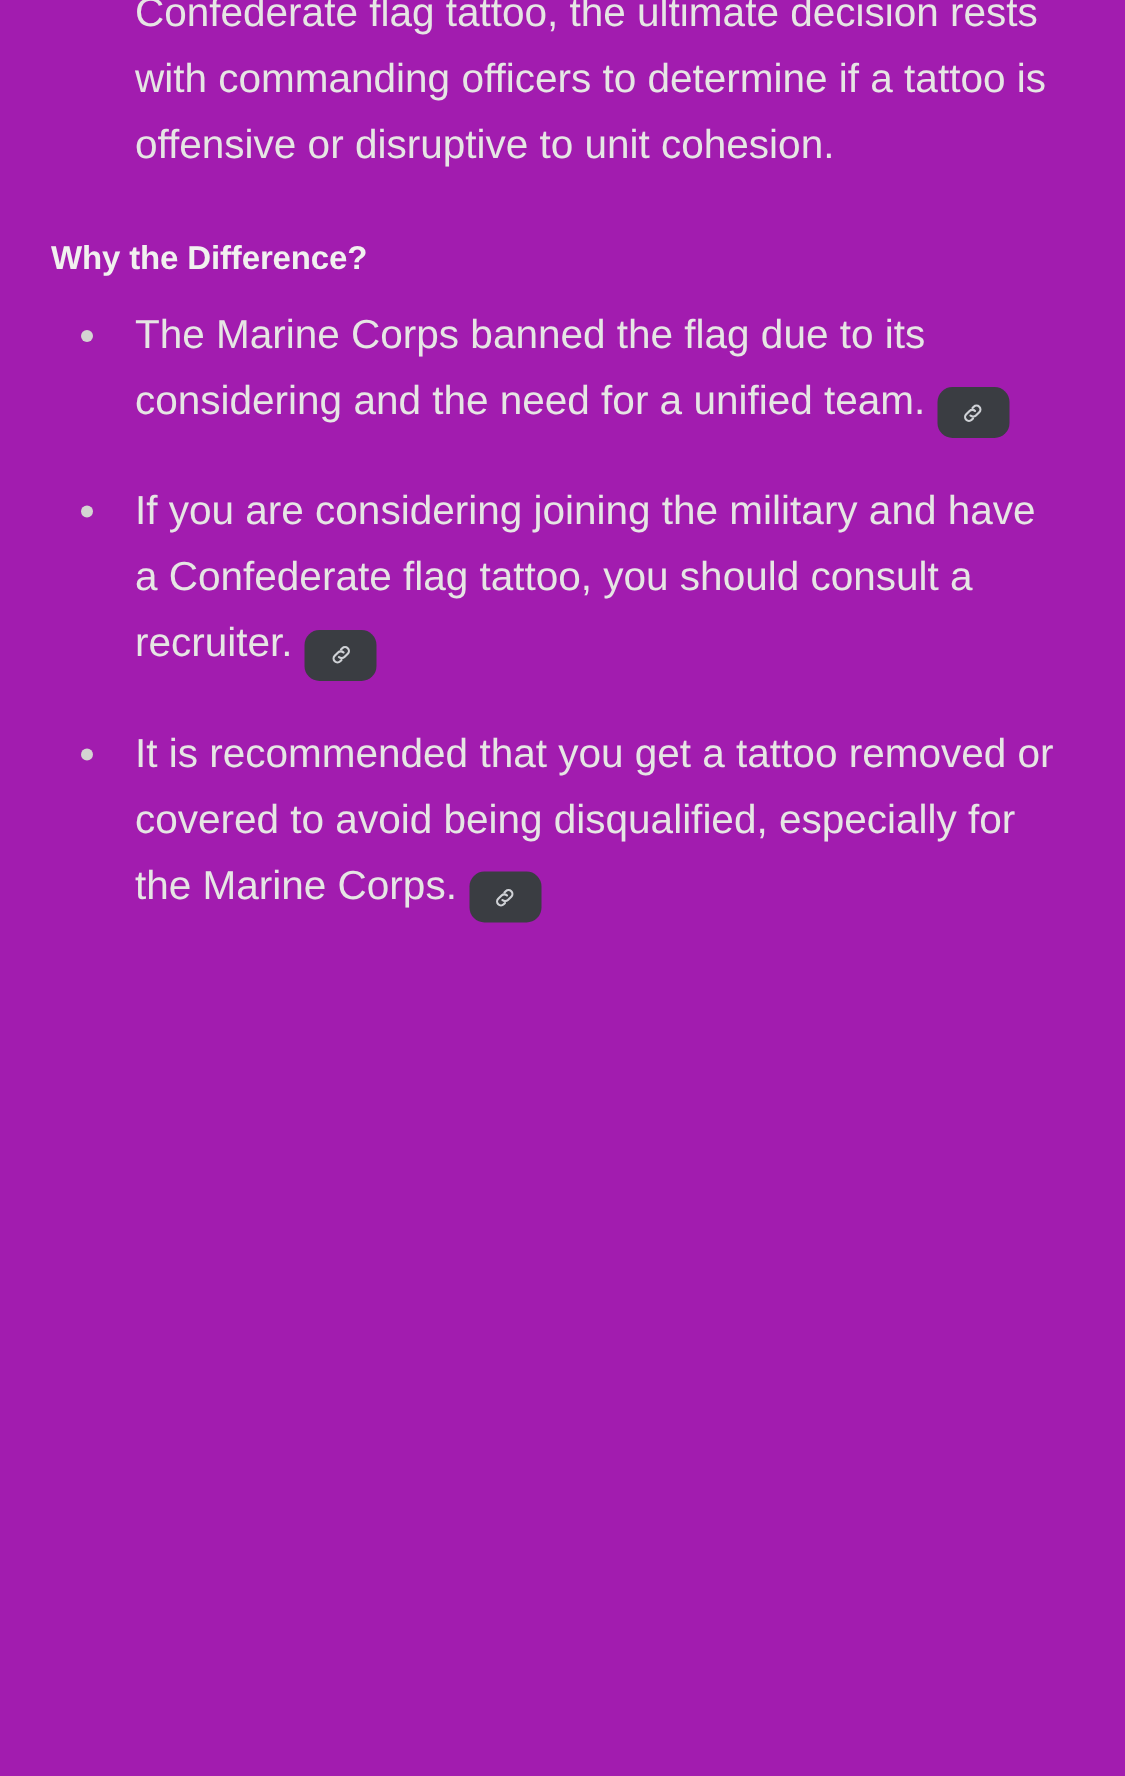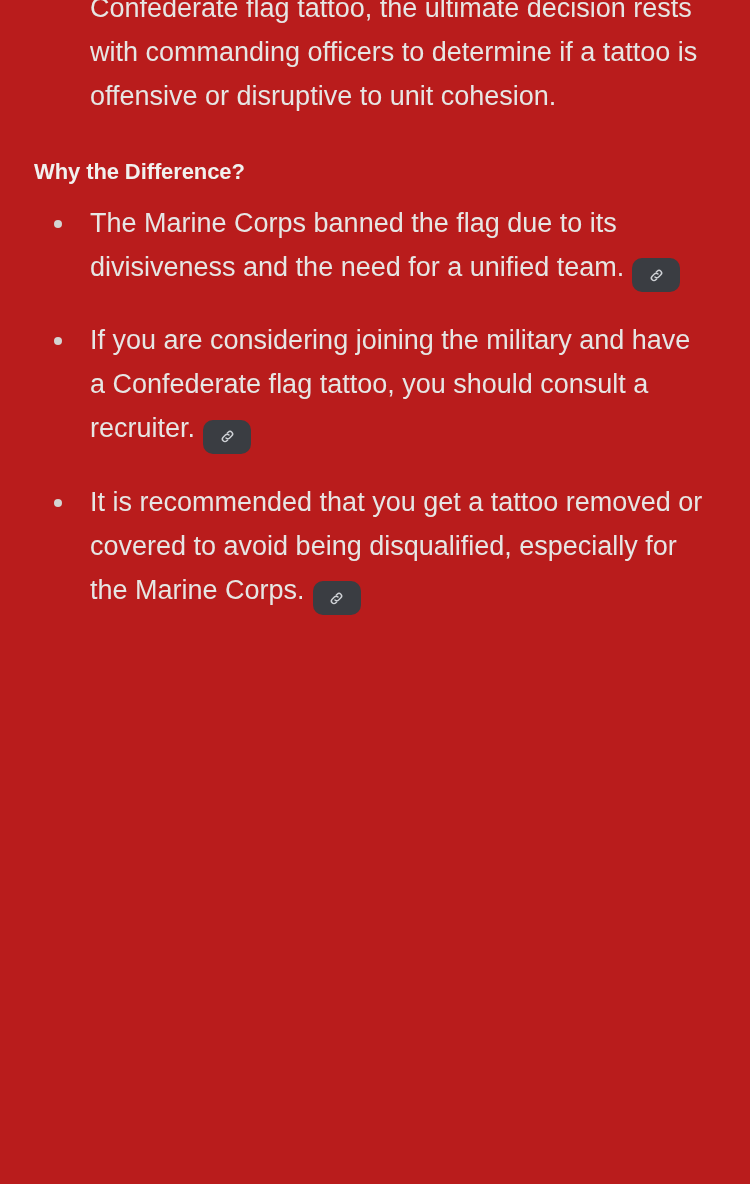--- a/index.html
+++ b/index.html
@@ -10,21 +10,21 @@
   body {
     width: 750px;
     height: 1184px;
     overflow: hidden;
     font-family: "Liberation Sans", sans-serif;
     color: #e8e8e6;
   }
   .page {
     width: 750px;
     height: 1184px;
-    background: #b91c1c;
+    background: #a21caf;
     box-sizing: border-box;
     padding: 0 40px 0 34px;
     position: relative;
     overflow: hidden;
   }
   .content {
     position: relative;
     top: -14px;
   }
   h2.section-heading {
@@ -95,21 +95,21 @@
   <div class="content">
 
     <div class="first-block">Confederate flag tattoo, the ultimate decision rests with commanding officers to determine if a tattoo is offensive or disruptive to unit cohesion.</div>
 
 
     <h2 class="section-heading">Why the Difference?</h2>
 
     <ul class="bullet-list">
       <li>
         <span class="dot"></span>
-        <span>The Marine Corps banned the flag due to its divisiveness and the need for a unified team.</span><span class="cite">
+        <span>The Marine Corps banned the flag due to its considering and the need for a unified team.</span><span class="cite">
             <svg viewBox="0 0 20 20">
               <path d="M8.2 11.8a3 3 0 0 0 4.3 0l2.6-2.6a3 3 0 0 0-4.3-4.3l-1 1"></path>
               <path d="M11.8 8.2a3 3 0 0 0-4.3 0l-2.6 2.6a3 3 0 0 0 4.3 4.3l1-1"></path>
             </svg>
           </span>
       </li>
     </ul>
 
 
     <ul class="bullet-list">

